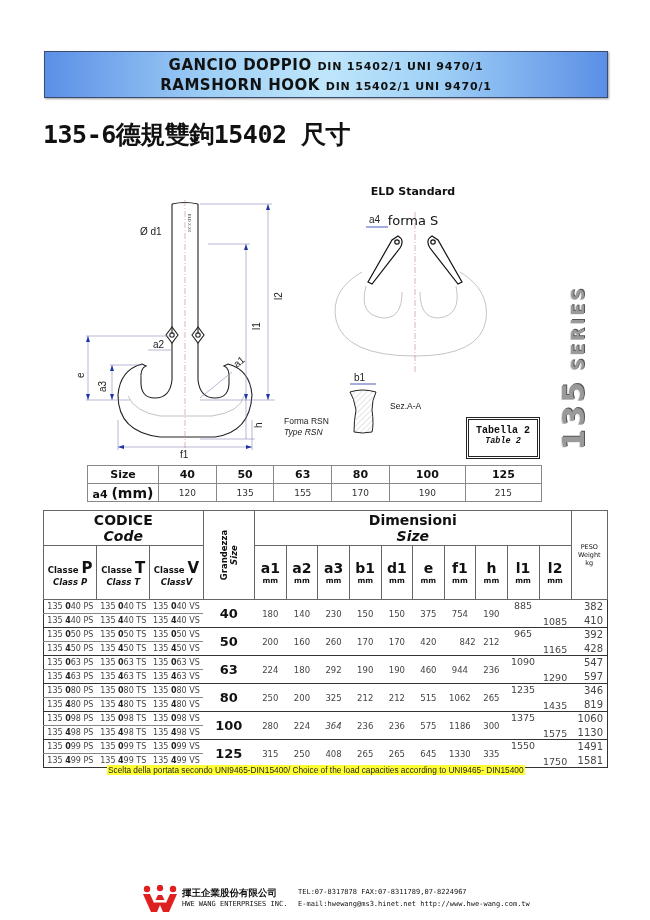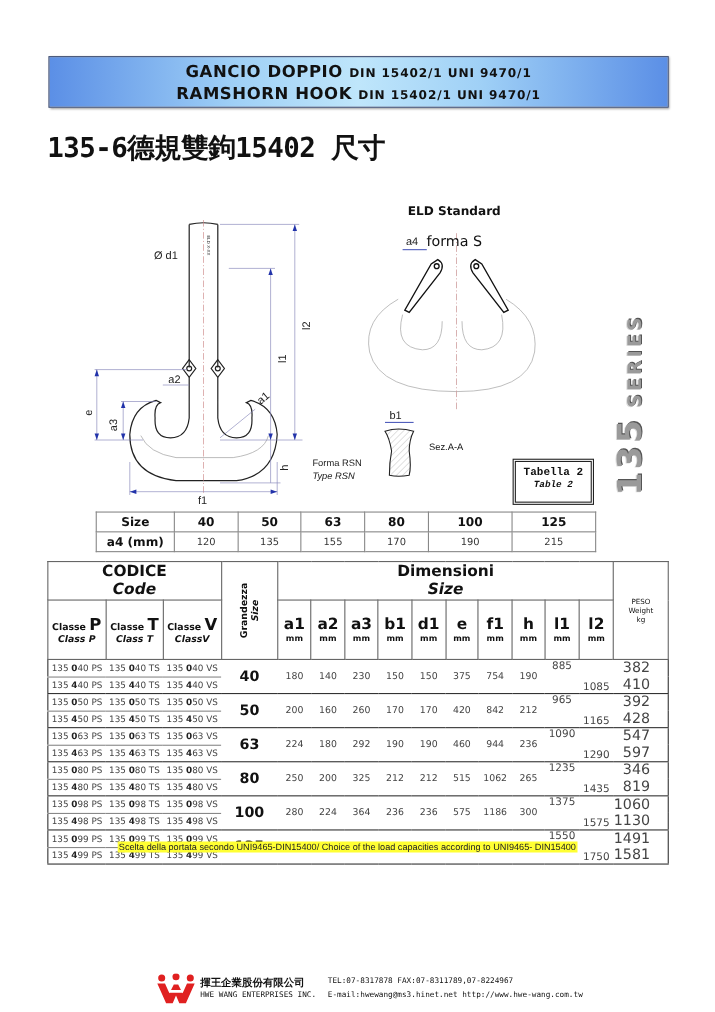--- a/index.html
+++ b/index.html
@@ -34,21 +34,21 @@
 
   .fr-label { position: absolute; left: 284px; top: 416px; font-size: 8.5px; color: #222; line-height: 11px; font-family: "Liberation Sans", sans-serif; }
   .fr-label .it { font-style: italic; }
   .sez { position: absolute; left: 390px; top: 401px; font-size: 8.5px; font-family: "Liberation Sans", sans-serif; }
 
   table { border-collapse: collapse; }
   .a4table { position: absolute; left: 87px; top: 465px; width: 455px; border: 1.5px solid #333; }
   .a4table td { border: 1px solid #888; text-align: center; height: 17px; padding: 0; font-size: 9px; color: #333; }
   .a4table tr:first-child td { font-size: 11px; font-weight: bold; color: #111; }
   .a4table td.h { font-weight: bold; font-size: 11px; color: #111; width: 70px; }
-  .a4table td.h .mm { font-size: 11px; }
+  .a4table td.h .mm { font-size: 14px; }
 
   .main { position: absolute; left: 43px; top: 510px; width: 565px; border: 1.5px solid #333; }
   .main td { text-align: center; padding: 0; font-size: 8px; color: #444; }
   .main .hdr td { border: 1px solid #666; color: #111; }
   .main .cod { font-weight: bold; font-size: 14px; height: 34px; }
   .main .cod .it { font-style: italic; font-weight: bold; }
   .main .cls { height: 53px; font-size: 8.5px; font-weight: bold; }
   .main .cls .big { font-size: 15px; }
   .main .cls .it { font-style: italic; font-size: 8.5px; }
   .main .gr { width: 30px; position: relative; }
@@ -58,21 +58,21 @@
   .main .dim .mm { font-size: 7.5px; font-weight: bold; color: #111; }
   .main .peso { font-size: 6.5px; color: #444; width: 36px; border: 1px solid #666; }
   .main td.code { font-size: 8px; color: #444; height: 13px; white-space: nowrap; border-left: none; border-right: none; }
   .main td.code b { color: #222; }
   .main tr.r1 td.code { border-bottom: 1px solid #888; }
   .main tr.r2 td { border-bottom: 1.5px solid #333; }
   .main td.sz { font-size: 13px; font-weight: bold; color: #111; }
   .main td.val { font-size: 8.5px; color: #444; }
   .main td.l1 { font-size: 9.5px; vertical-align: top; }
   .main td.l2 { font-size: 9.5px; vertical-align: bottom; }
-  .main td.w { font-size: 13px; text-align: right; padding-right: 16px; }
+  .main td.w { font-size: 10px; text-align: right; padding-right: 4px; }
 
   .note { position: absolute; left: 107px; top: 765px; background: #ffff33; font-family: "Liberation Sans", sans-serif; font-size: 8.3px; color: #222; padding: 0 1px; line-height: 10px; }
 
   .footer { position: absolute; left: 138px; top: 883px; width: 400px; height: 32px; }
   .footer .logo { position: absolute; left: 4px; top: 2px; width: 36px; height: 28px; }
   .footer .cn { position: absolute; left: 44px; top: 4px; font-size: 9.5px; font-weight: bold; color: #111; }
   .footer .en { position: absolute; left: 44px; top: 17px; font-family: "DejaVu Sans Mono", monospace; font-size: 7px; color: #111; }
   .footer .tel { position: absolute; left: 160px; top: 5px; font-family: "DejaVu Sans Mono", monospace; font-size: 7px; color: #111; }
   .footer .mail { position: absolute; left: 160px; top: 17px; font-family: "DejaVu Sans Mono", monospace; font-size: 7px; color: #111; white-space: nowrap; }
 </style>
@@ -337,21 +337,21 @@
         <td class="code"><span>135 </span><b>0</b><span>50 PS</span></td>
         <td class="code"><span>135 </span><b>0</b><span>50 TS</span></td>
         <td class="code"><span>135 </span><b>0</b><span>50 VS</span></td>
         <td class="sz" rowspan="2" style="border-bottom: 1.5px solid rgb(51, 51, 51);">50</td>
         <td class="val" rowspan="2" style="border-bottom: 1.5px solid rgb(51, 51, 51);">200</td>
         <td class="val" rowspan="2" style="border-bottom: 1.5px solid rgb(51, 51, 51);">160</td>
         <td class="val" rowspan="2" style="border-bottom: 1.5px solid rgb(51, 51, 51);">260</td>
         <td class="val" rowspan="2" style="border-bottom: 1.5px solid rgb(51, 51, 51);">170</td>
         <td class="val" rowspan="2" style="border-bottom: 1.5px solid rgb(51, 51, 51);">170</td>
         <td class="val" rowspan="2" style="border-bottom: 1.5px solid rgb(51, 51, 51);">420</td>
-        <td class="val" rowspan="2" style="border-bottom: 1.5px solid rgb(51, 51, 51);">842</td>
+        <td class="val" rowspan="2" style="border-bottom: 1.5px solid rgb(51, 51, 51); text-align: right;">842</td>
         <td class="val" rowspan="2" style="border-bottom: 1.5px solid rgb(51, 51, 51);">212</td>
         <td class="l1">965</td>
         <td></td>
         <td class="w">392</td>
       </tr>
       <tr class="r2">
         <td class="code"><span>135 </span><b>4</b><span>50 PS</span></td>
         <td class="code"><span>135 </span><b>4</b><span>50 TS</span></td>
         <td class="code"><span>135 </span><b>4</b><span>50 VS</span></td>
         <td></td>
@@ -408,21 +408,21 @@
         <td class="l2">1435</td>
         <td class="w">819</td>
       </tr>
       <tr class="r1">
         <td class="code"><span>135 </span><b>0</b><span>98 PS</span></td>
         <td class="code"><span>135 </span><b>0</b><span>98 TS</span></td>
         <td class="code"><span>135 </span><b>0</b><span>98 VS</span></td>
         <td class="sz" rowspan="2" style="border-bottom: 1.5px solid rgb(51, 51, 51);">100</td>
         <td class="val" rowspan="2" style="border-bottom: 1.5px solid rgb(51, 51, 51);">280</td>
         <td class="val" rowspan="2" style="border-bottom: 1.5px solid rgb(51, 51, 51);">224</td>
-        <td class="val" rowspan="2" style="border-bottom: 1.5px solid rgb(51, 51, 51);">364</td>
+        <td class="val" rowspan="2" style="border-bottom: 1.5px solid rgb(51, 51, 51); font-style: italic;">364</td>
         <td class="val" rowspan="2" style="border-bottom: 1.5px solid rgb(51, 51, 51);">236</td>
         <td class="val" rowspan="2" style="border-bottom: 1.5px solid rgb(51, 51, 51);">236</td>
         <td class="val" rowspan="2" style="border-bottom: 1.5px solid rgb(51, 51, 51);">575</td>
         <td class="val" rowspan="2" style="border-bottom: 1.5px solid rgb(51, 51, 51);">1186</td>
         <td class="val" rowspan="2" style="border-bottom: 1.5px solid rgb(51, 51, 51);">300</td>
         <td class="l1">1375</td>
         <td></td>
         <td class="w">1060</td>
       </tr>
       <tr class="r2">

